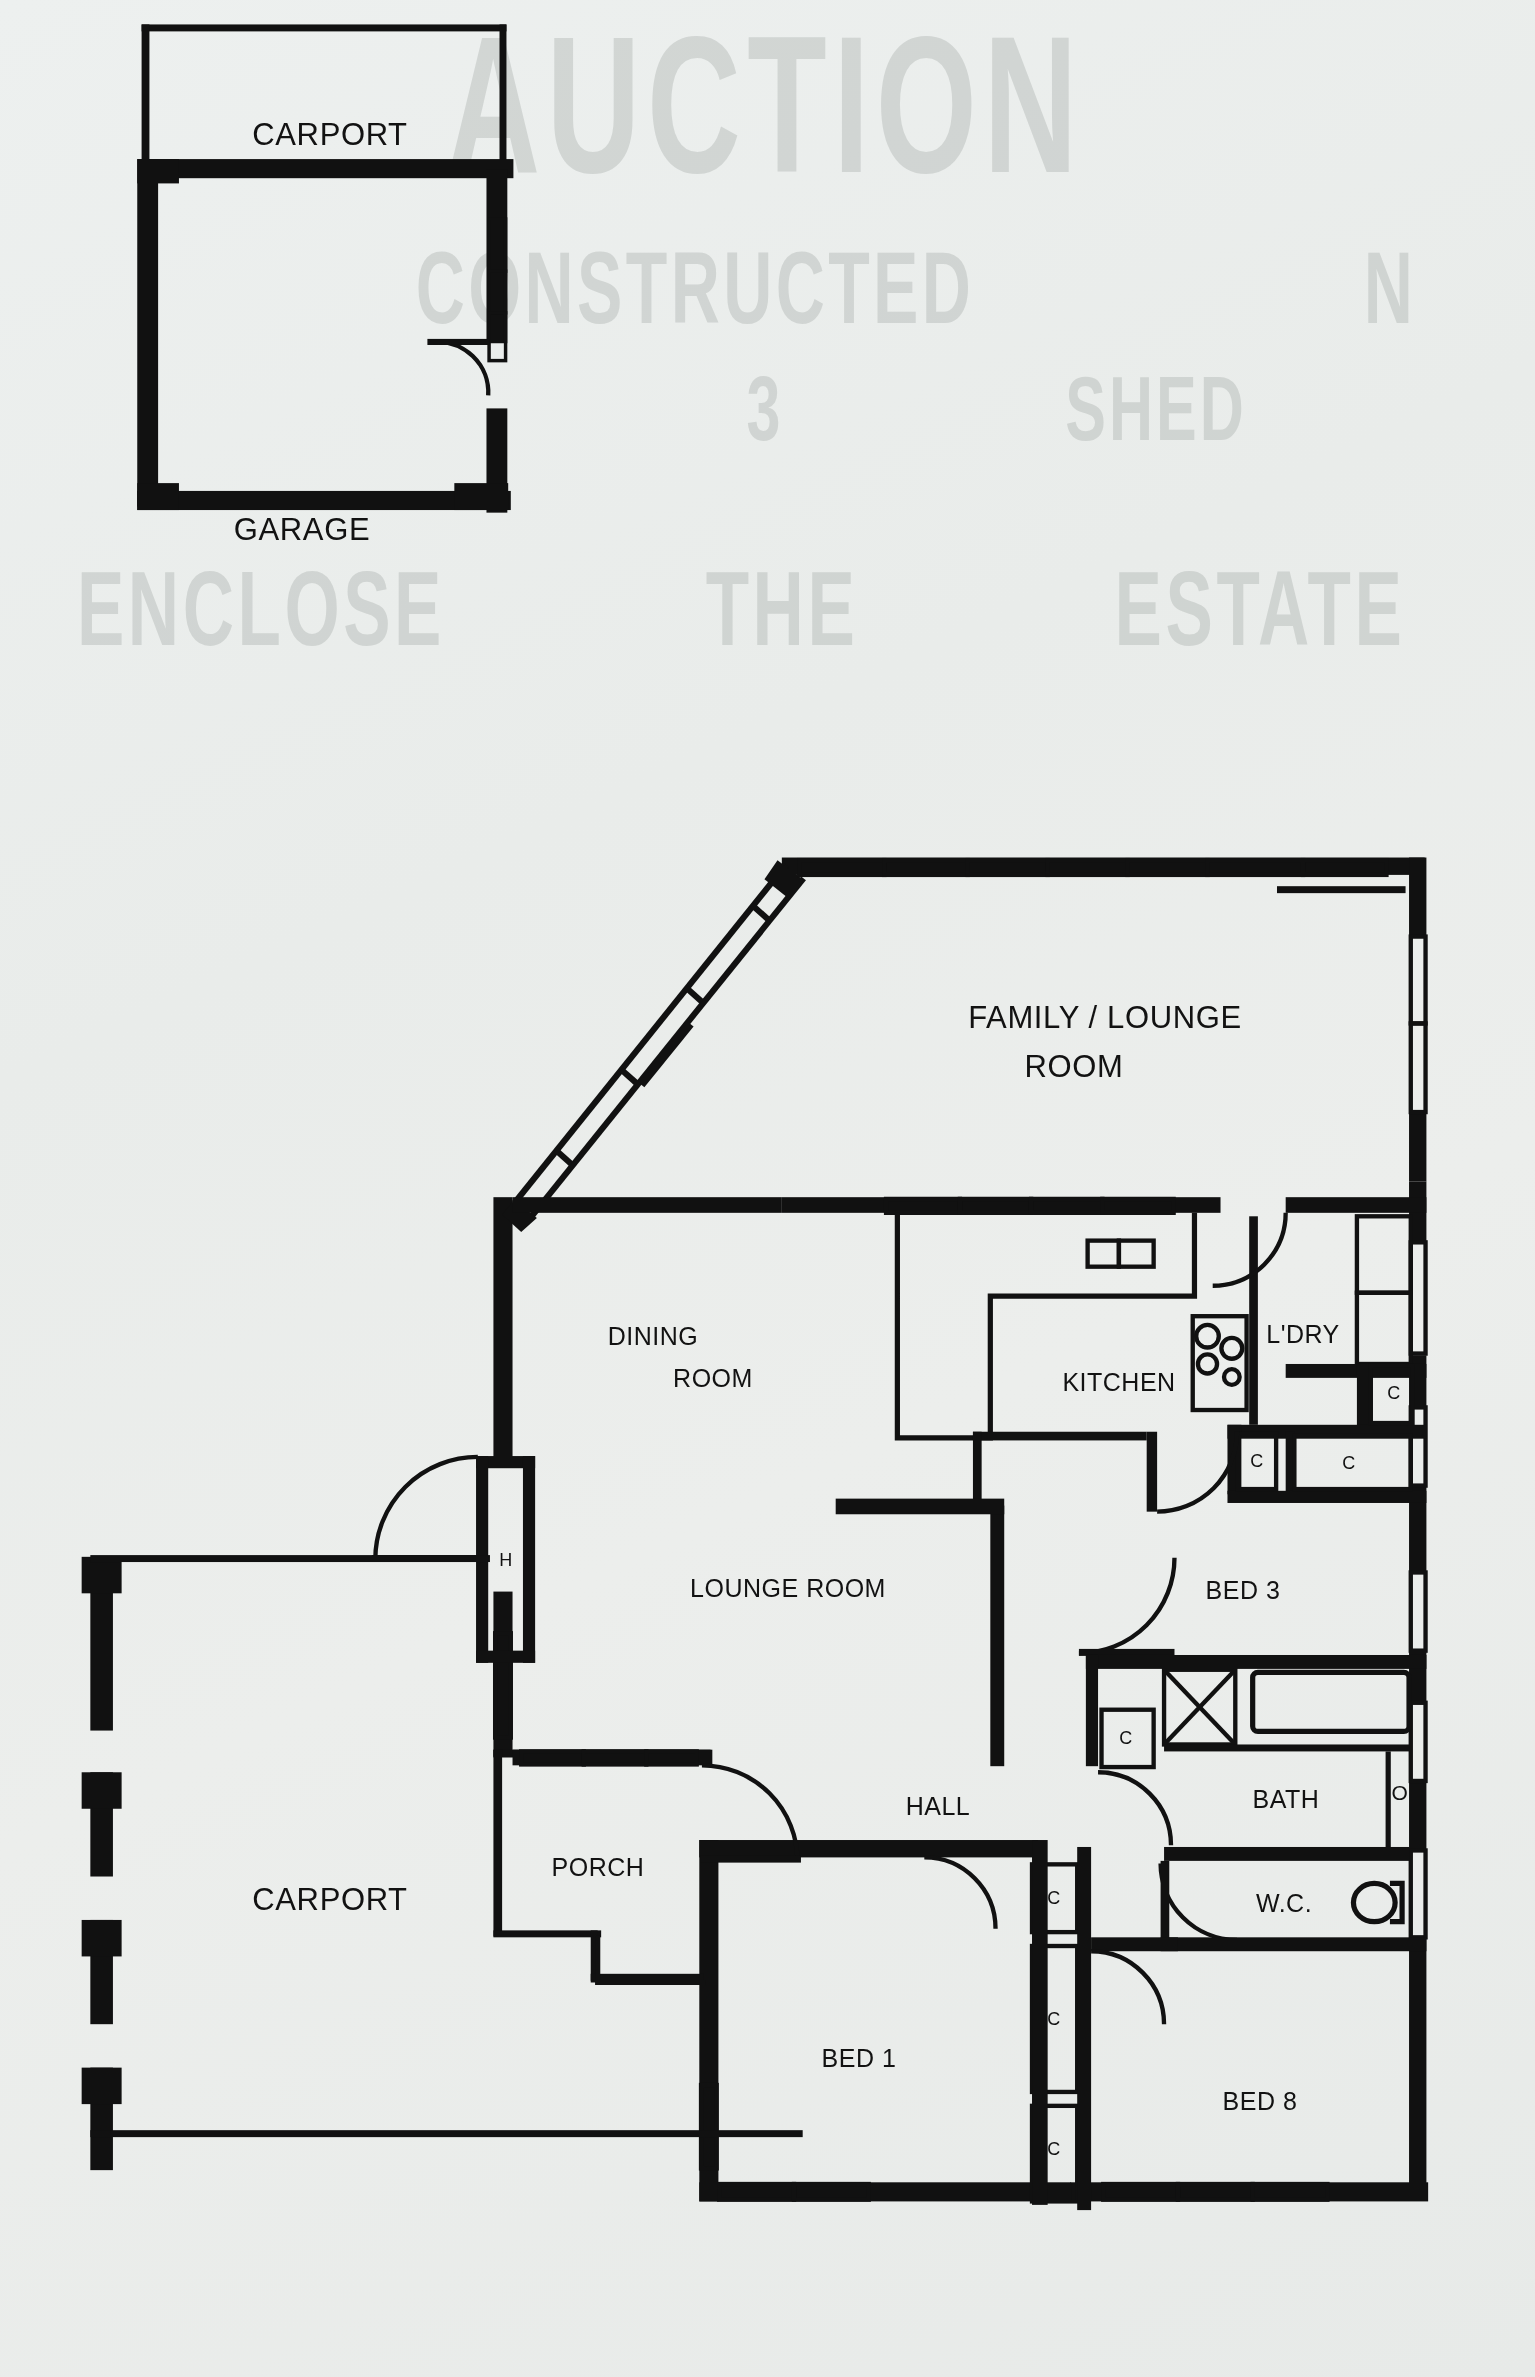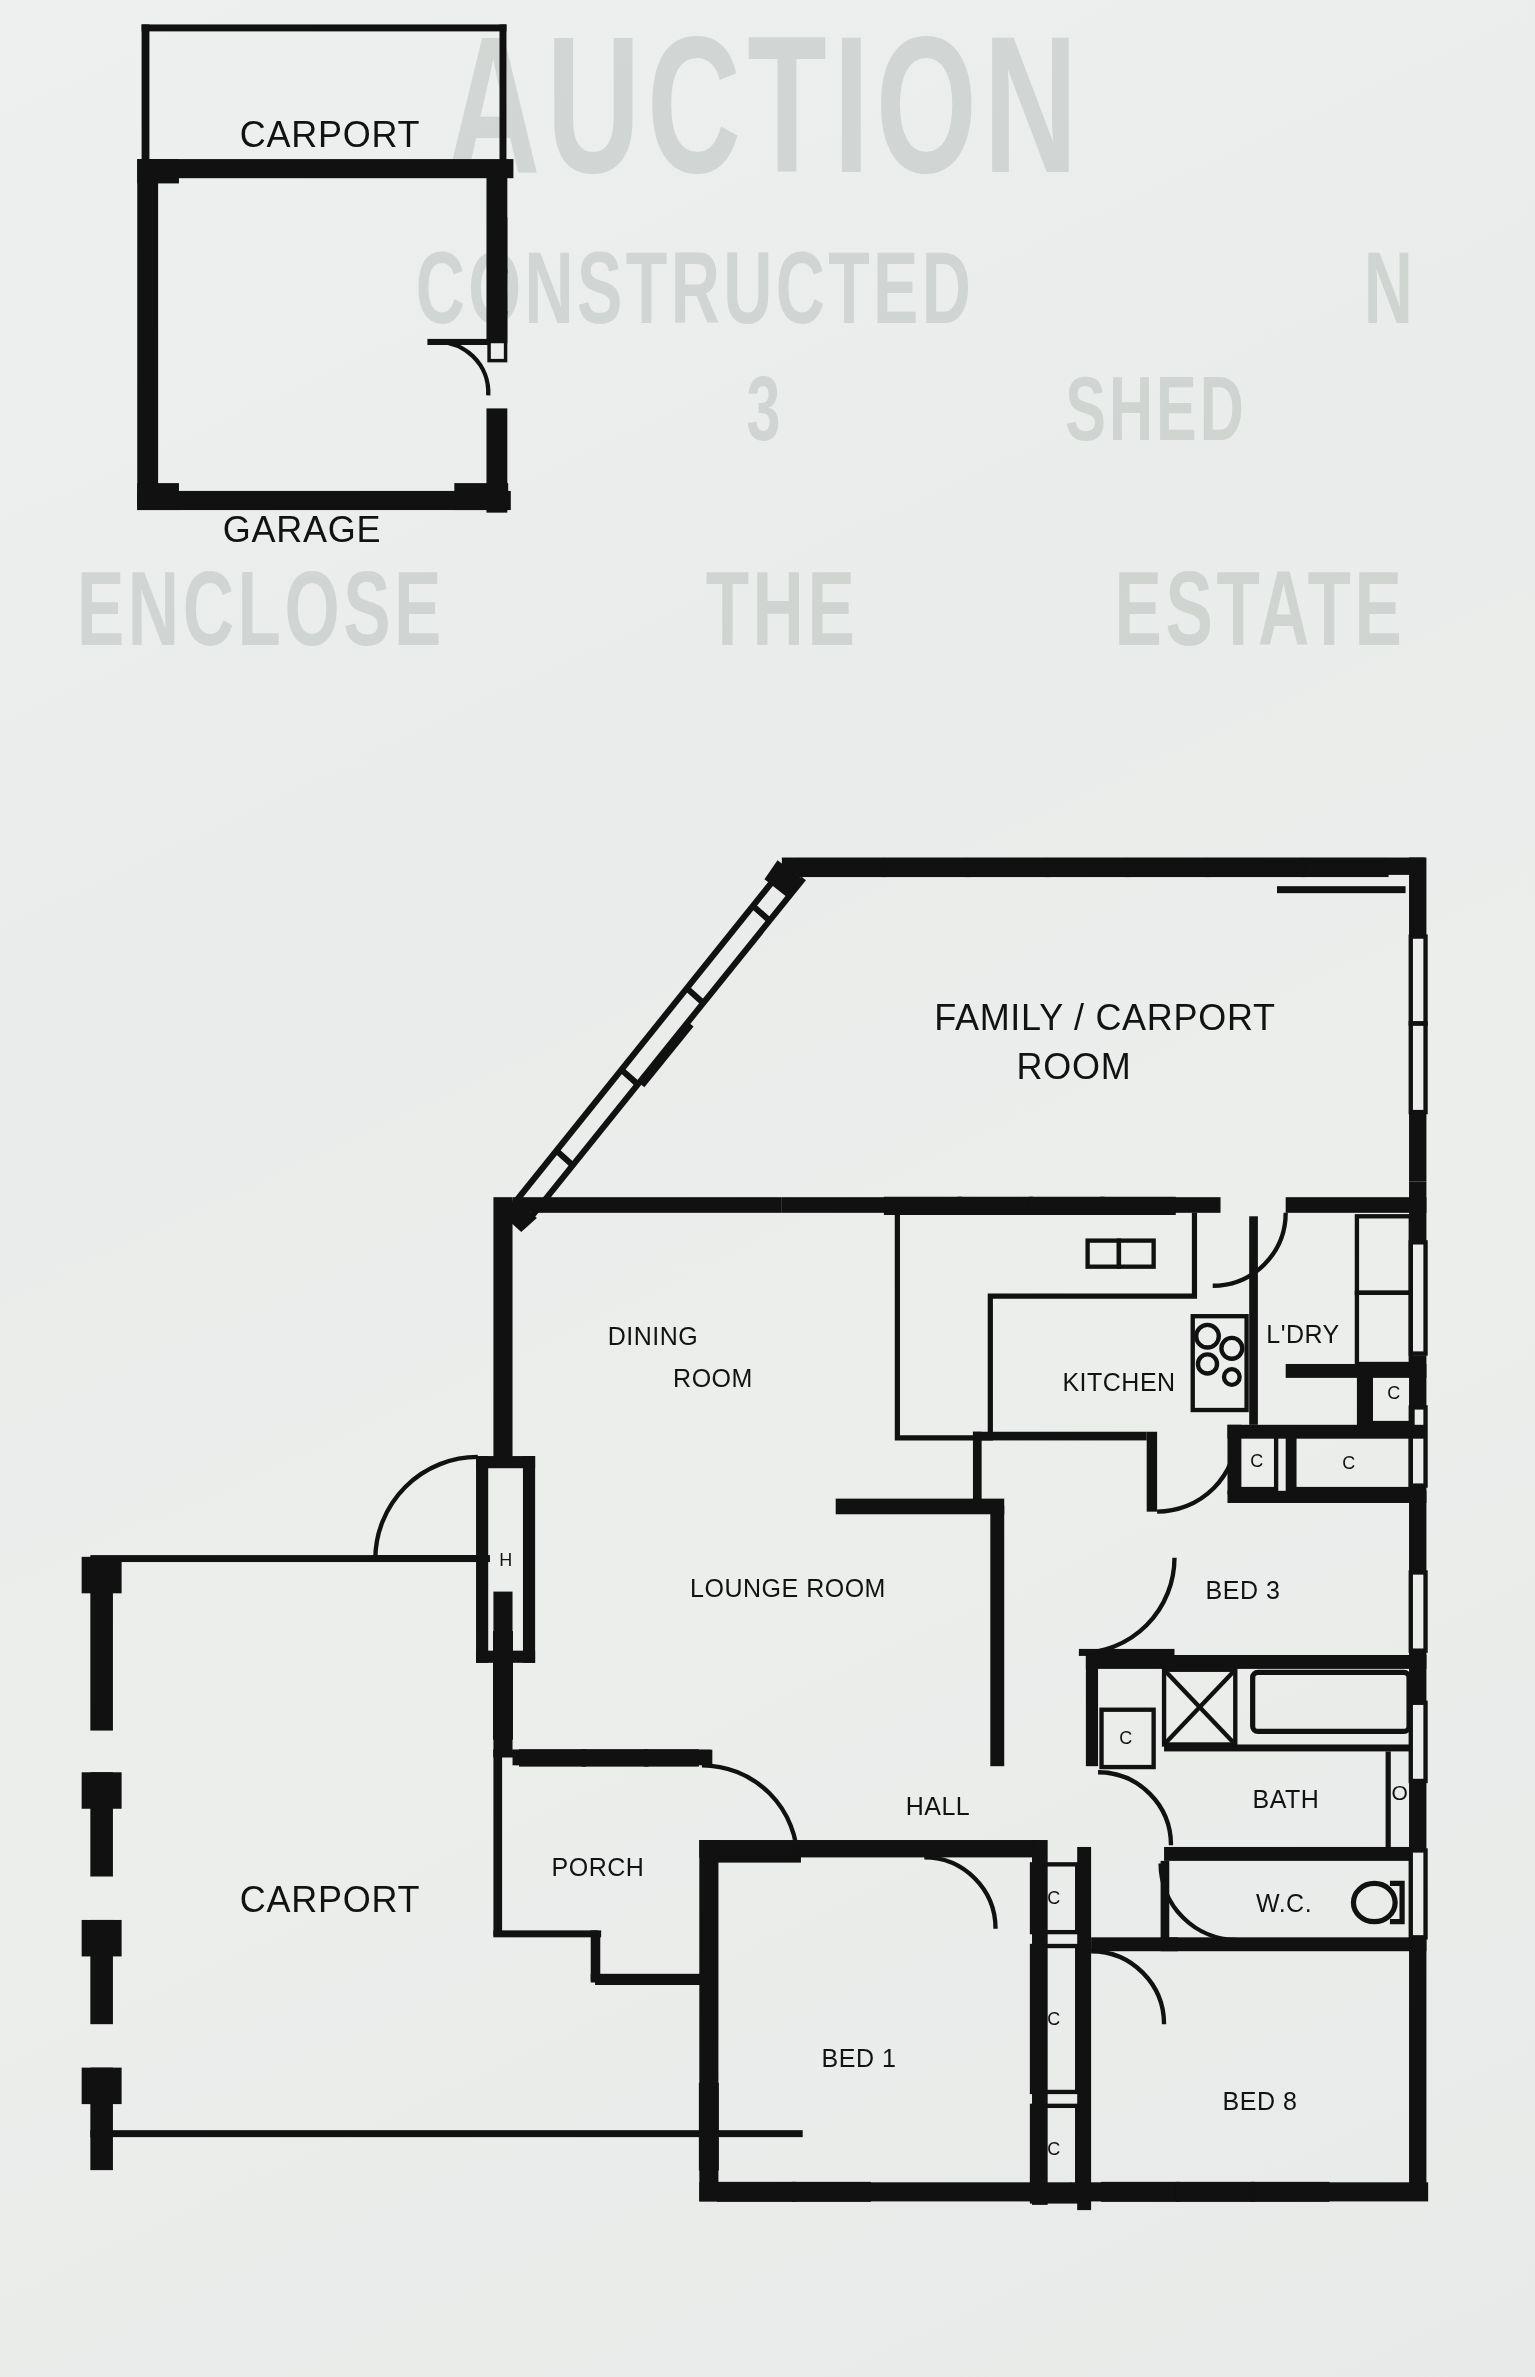--- a/index.html
+++ b/index.html
@@ -2,21 +2,21 @@
 <html style="font-size:14px"><head>
 <meta charset="utf-8">
 <style>
   html,body{margin:0;padding:0;background:#eef0ef;}
   body{width:1535px;height:2377px;font-family:"Liberation Sans",sans-serif;}
   #plan{position:relative;width:1535px;height:2377px;overflow:hidden;
         background:linear-gradient(155deg,#edf0ef 0%,#e9ecea 35%,#eceeec 60%,#e7eae8 100%);}
   #plan svg{position:absolute;inset:0;}
   .lbl{position:absolute;color:#121212;font-weight:400;white-space:nowrap;
        letter-spacing:.02em;transform:translate(-50%,-50%);}
-  .lbl-lg{font-size:36px;}
+  .lbl-lg{font-size:31px;}
   .lbl-md{font-size:25px;}
   .lbl-sm{font-size:21px;}
   .lbl-xs{font-size:18px;}
   .ghost{position:absolute;color:rgba(150,155,152,.30);font-weight:700;
          white-space:nowrap;transform:translate(-50%,-50%) scaleY(1.5);
          letter-spacing:.05em;pointer-events:none;}
 </style>
 </head>
 <body>
 
@@ -309,21 +309,21 @@
       </g>
 
     </g>
   </svg>
 
   <div>
 
     <div class="lbl lbl-lg" style="left:330px;top:135px">CARPORT</div>
     <div class="lbl lbl-lg" style="left:302px;top:530px">GARAGE</div>
 
-    <div class="lbl lbl-lg" style="left:1105px;top:1018px">FAMILY / CARPORT</div>
+    <div class="lbl lbl-lg" style="left:1105px;top:1018px">FAMILY / LOUNGE</div>
     <div class="lbl lbl-lg" style="left:1074px;top:1067px">ROOM</div>
 
     <div class="lbl lbl-md" style="left:653px;top:1336px">DINING</div>
     <div class="lbl lbl-md" style="left:713px;top:1378px">ROOM</div>
 
     <div class="lbl lbl-md" style="left:1119px;top:1382px">KITCHEN</div>
     <div class="lbl lbl-md" style="left:1303px;top:1334px">L'DRY</div>
 
     <div class="lbl lbl-md" style="left:788px;top:1588px">LOUNGE  ROOM</div>
     <div class="lbl lbl-md" style="left:1243px;top:1590px">BED 3</div>

